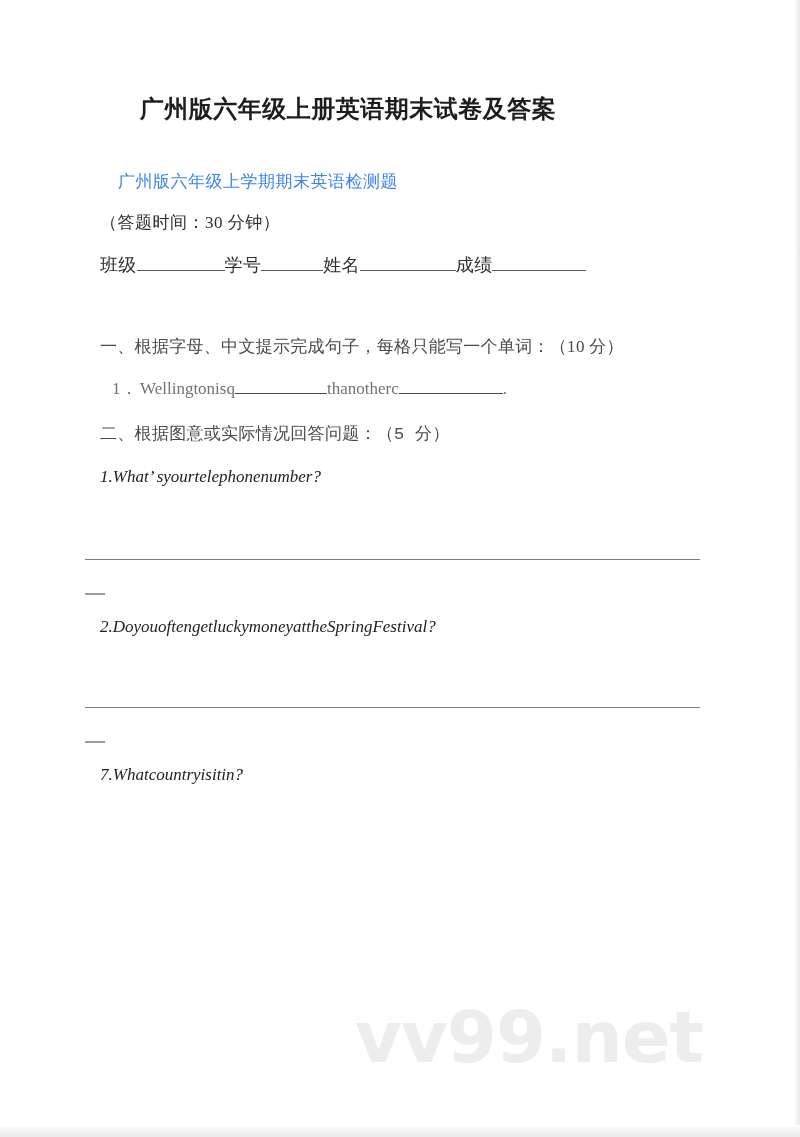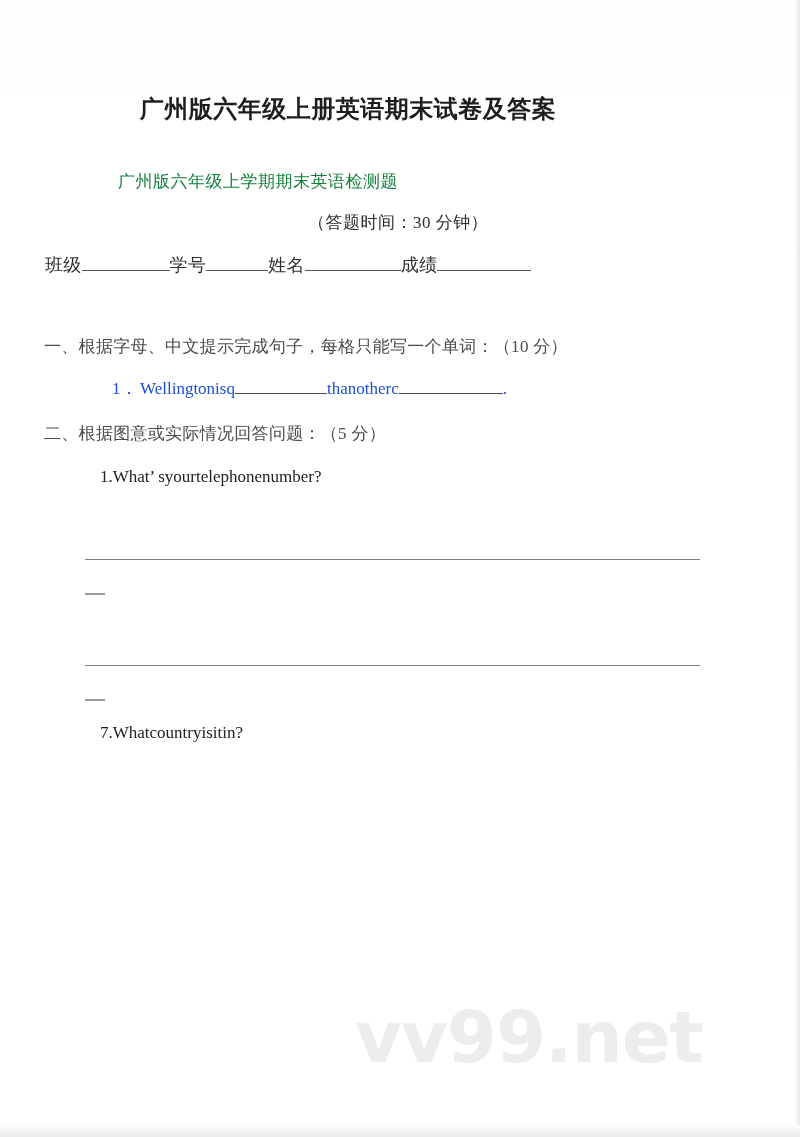--- a/index.html
+++ b/index.html
@@ -91,70 +91,69 @@
     font-size: 24px;
     letter-spacing: 0.5px;
     color: #1d1d1d;
   }
 
   .subtitle {
     margin: 0;
     padding-left: 118px;
     padding-top: 45px;
     font-size: 17px;
-    color: #15803d;
+    color: #3b82f6;
     letter-spacing: 0.5px;
   }
 
   .timenote {
     margin: 0;
     padding-left: 100px;
     padding-top: 18px;
     font-size: 17px;
     color: #2e2e2e;
     letter-spacing: 0.5px;
-    text-align: center;
   }
 
   .idline {
     margin: 0;
-    padding-left: 45px;
+    padding-left: 100px;
     padding-top: 18px;
     font-size: 18px;
     color: #2e2e2e;
     letter-spacing: 0.3px;
     white-space: nowrap;
   }
   .idline .blank {
     display: inline-block;
     border-bottom: 1px solid #555;
     vertical-align: baseline;
     height: 1em;
   }
   .b-class  { width: 88px; }
   .b-number { width: 62px; }
   .b-name   { width: 96px; }
   .b-score  { width: 94px; }
 
   .section-heading {
     margin: 0;
-    padding-left: 44px;
+    padding-left: 100px;
     font-size: 17px;
     color: #4a4a4a;
     letter-spacing: 0.3px;
   }
   .sec1 { padding-top: 58px; }
-  .sec2 { padding-top: 22px; }
+  .sec2 { padding-top: 22px; font-family: Liberation Mono, monospace; }
 
   .q-item {
     margin: 0;
     padding-left: 112px;
     padding-top: 18px;
     font-size: 17px;
-    color: #1d4ed8;
+    color: #737373;
     white-space: nowrap;
   }
   .q-item .num {
     display: inline-block;
     width: 28px;
   }
   .q-item .ublank {
     display: inline-block;
     border-bottom: 1px solid #4a4a4a;
     vertical-align: baseline;
@@ -165,20 +164,21 @@
   .u-lg  { width: 92px; }
   .u-xl  { width: 104px; }
 
   .q-plain {
     margin: 0;
     padding-left: 100px;
     padding-top: 22px;
     font-size: 17px;
     color: #222;
     white-space: nowrap;
+    font-style: italic;
   }
 
   
   .answer-block {
     padding-left: 85px;
     padding-right: 100px;
   }
   .answer-rule {
     height: 0;
     border-bottom: 1.4px solid #7d7d7d;
@@ -228,20 +228,21 @@
 
     <p class="section-heading sec2">二、根据图意或实际情况回答问题：（5 分）</p>
 
     <p class="q-plain">1.What’ syourtelephonenumber?</p>
 
     <div class="answer-block ab-1">
       <div class="answer-rule"></div>
       <div class="answer-stub"></div>
     </div>
 
+    <p class="q-plain">2.DoyouoftengetluckymoneyattheSpringFestival?</p>
 
     <div class="answer-block ab-2">
       <div class="answer-rule"></div>
       <div class="answer-stub"></div>
     </div>
 
     <p class="q-plain">7.Whatcountryisitin?</p>
 
   </div>
 </div>

